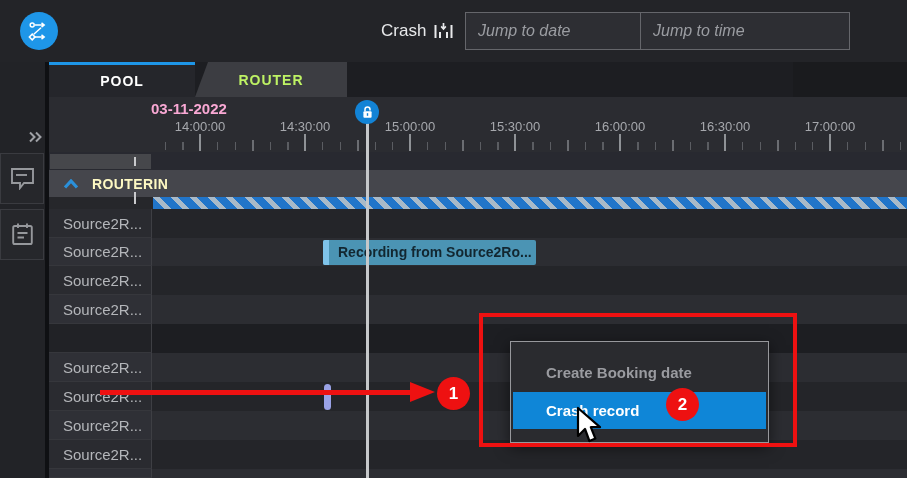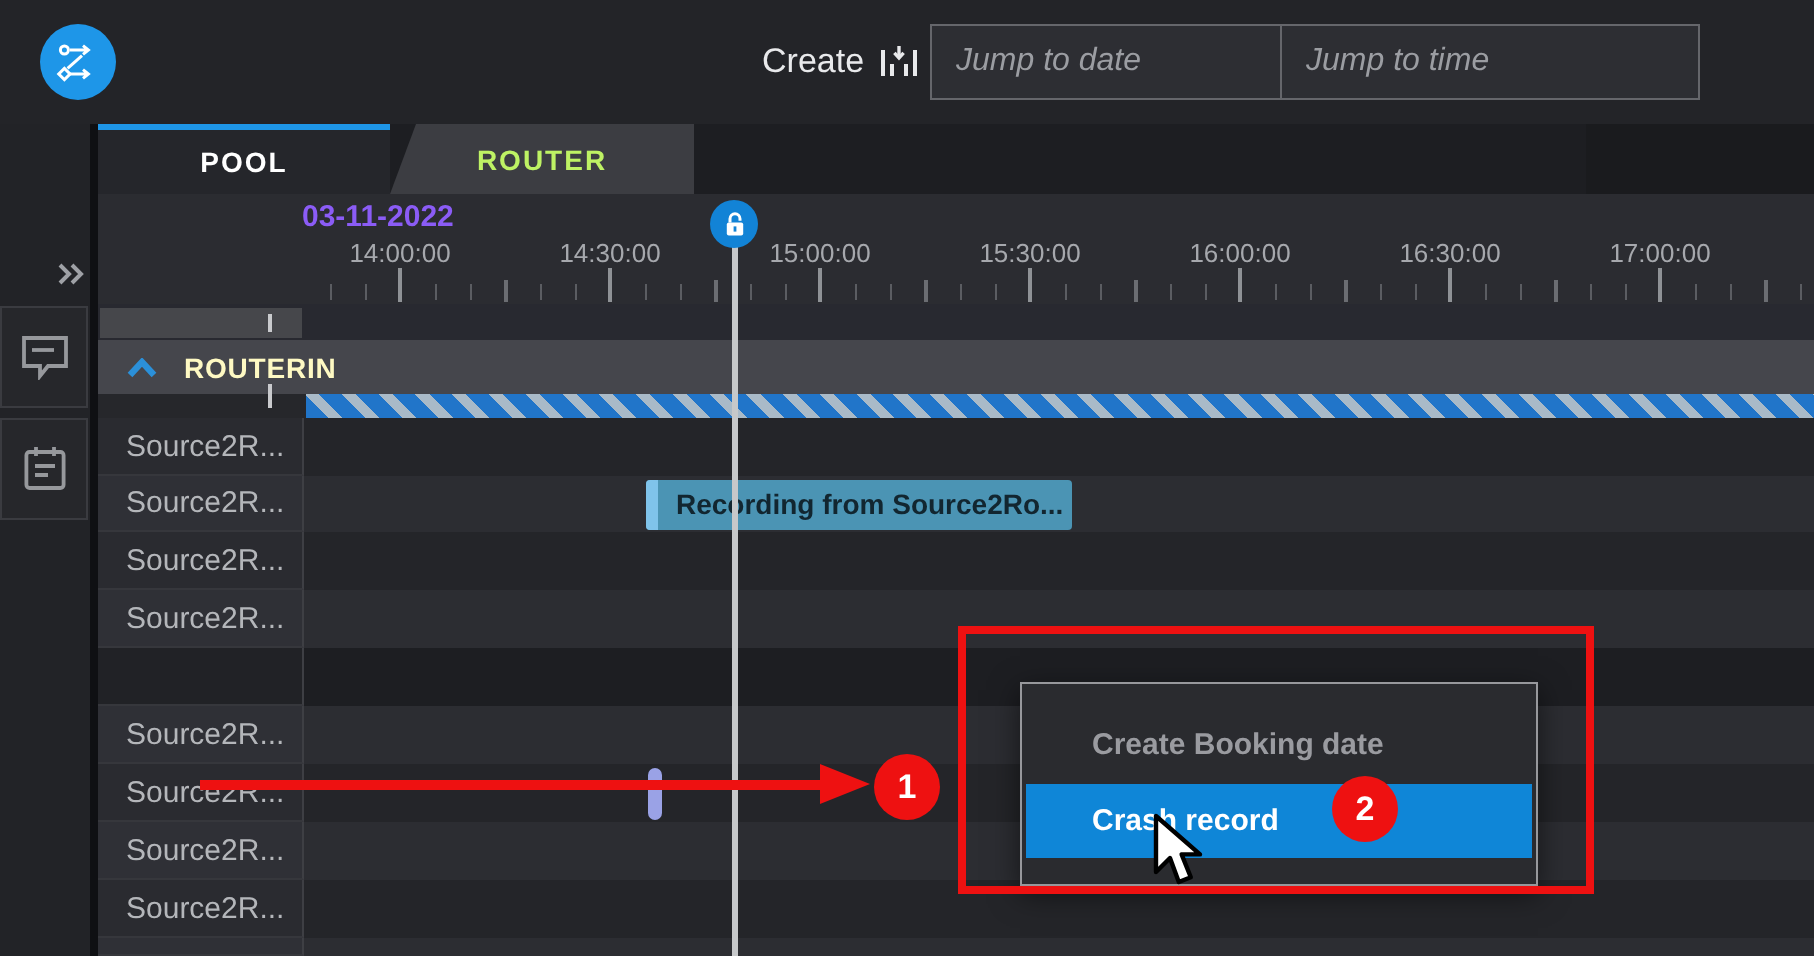--- a/index.html
+++ b/index.html
@@ -32,21 +32,21 @@
   
   .tabstrip { position:absolute; left:49px; top:62px; width:744px; height:35px; background:#1d1e22; }
   .tab { position:absolute; top:0; height:35px; display:flex; align-items:center; justify-content:center;
          font-size:14px; font-weight:700; letter-spacing:1px; cursor:pointer; }
   .tab-pool { left:0; width:146px; background:#25262b; border-top:3px solid #1e96e8; color:#ffffff; }
   .tab-router { left:146px; width:152px; background:#3c3d42; color:#bef264;
                 clip-path:polygon(13px 0, 100% 0, 100% 100%, 0 100%); }
 
   
   .ruler { position:absolute; left:49px; top:97px; width:858px; height:55px; background:#2b2c31; }
-  .date-label { position:absolute; left:151px; top:100px; font-size:15px; font-weight:700; color:#8b5cf6; }
+  .date-label { position:absolute; left:151px; top:100px; font-size:15px; font-weight:700; color:#f9a8d4; }
   .tlabel { position:absolute; top:119px; transform:translateX(-50%); font-size:13px; color:#a6a8ad; }
   .ticks { position:absolute; left:0; top:133px; width:907px; height:18px; }
   .minor-ticks { position:absolute; left:155px; right:0; top:9px; height:8px;
     background-image:repeating-linear-gradient(90deg,#5b5d62 0,#5b5d62 1px,transparent 1px,transparent 17.5px);
     background-position:10px 0; }
   .tick-major { position:absolute; top:1px; width:2px; height:17px; background:#8f9296; }
   .tick-medium { position:absolute; top:7px; width:2px; height:11px; background:#6b6d72; }
 
   
   .scrollband { position:absolute; left:49px; top:152px; width:858px; height:18px; background:#282930; }
@@ -113,21 +113,21 @@
     <div class="logo">
       <svg width="22" height="22" viewBox="0 0 22 22" fill="none" stroke="#ffffff" stroke-width="1.5">
         <circle cx="4.2" cy="5" r="2"></circle>
         <path d="M7 5 H15.5 M13.5 2.8 L16.2 5 L13.5 7.2"></path>
         <rect x="2.2" y="15" width="4" height="4" transform="rotate(45 4.2 17)"></rect>
         <path d="M7 17 H15.5 M13.5 14.8 L16.2 17 L13.5 19.2"></path>
         <path d="M5.8 14.2 L13 7.8"></path>
       </svg>
     </div>
     <div class="reset">
-      <span>Create</span>
+      <span>Crash</span>
       <svg width="21" height="20" viewBox="0 0 21 20" fill="none" stroke="#e8e9eb" stroke-width="2">
         <path d="M2.5 4 V17"></path>
         <path d="M18.5 4 V17"></path>
         <path d="M7 11 V17"></path>
         <path d="M14 11 V17"></path>
         <path d="M10.5 2 V7.5" stroke-width="1.7"></path>
         <path d="M8.2 5.4 L10.5 8 L12.8 5.4" stroke-width="1.7"></path>
       </svg>
     </div>
     <div class="tbox tbox-date">

